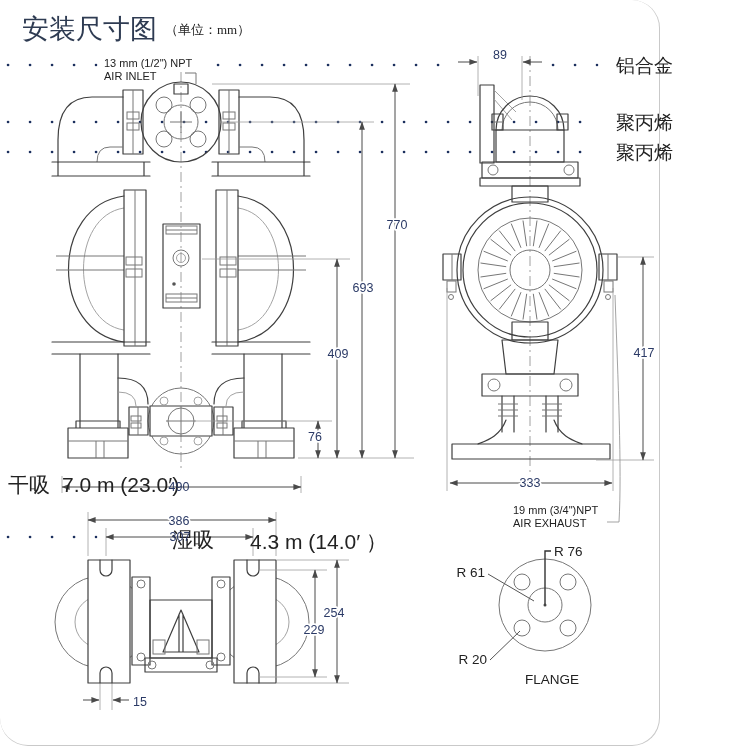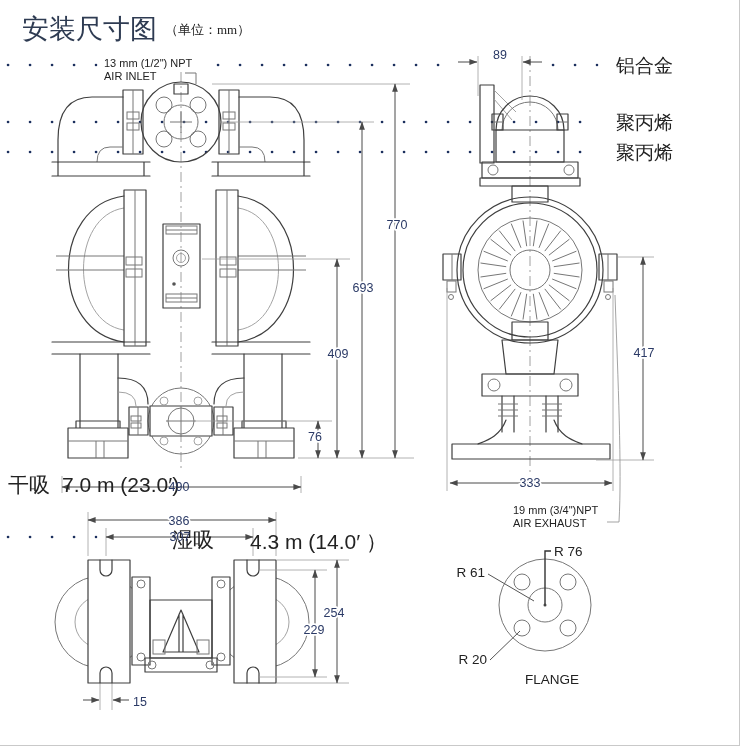--- a/index.html
+++ b/index.html
@@ -1,18 +1,18 @@
 <!DOCTYPE html>
 <html><head>
 <meta charset="utf-8">
 <style>
   html,body{margin:0;padding:0;background:#fff;}
-  .page{position:relative;width:740px;height:746px;background:#fff;
+  .page{position:relative;width:660px;height:746px;background:#fff;
         border-right:1px solid #c9c9c9;border-bottom:1px solid #c9c9c9;box-sizing:border-box;
-        font-family:"Liberation Sans",sans-serif;}
+        font-family:"Liberation Sans",sans-serif;border-radius:28px;}
   svg{display:block}
   .art{stroke:#3f3f3f;stroke-width:1.2;fill:none;stroke-linejoin:round;stroke-linecap:round}
   .art2{stroke:#777;stroke-width:1;fill:none}
   .art3{stroke:#999;stroke-width:.9;fill:none}
   .wfill{fill:#fff}
   .cl{stroke:#888;stroke-width:.8;fill:none;stroke-dasharray:10 4 2 4}
   .ext{stroke:#9a9a9a;stroke-width:.75;fill:none}
   .dim-l{stroke:#4a4a4a;stroke-width:1;fill:none}
   .dots{stroke:#1b2f5e;stroke-width:2.6;stroke-dasharray:.1 21.9;stroke-linecap:round;fill:none}
   text{fill:#1a1a1a}

